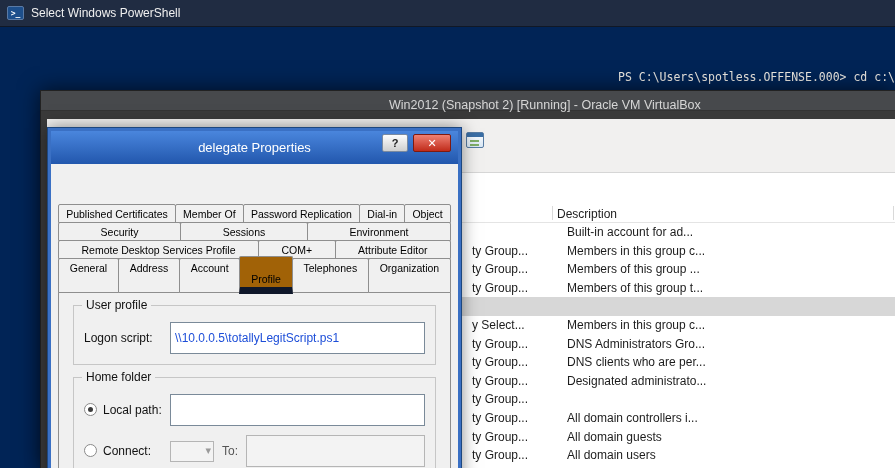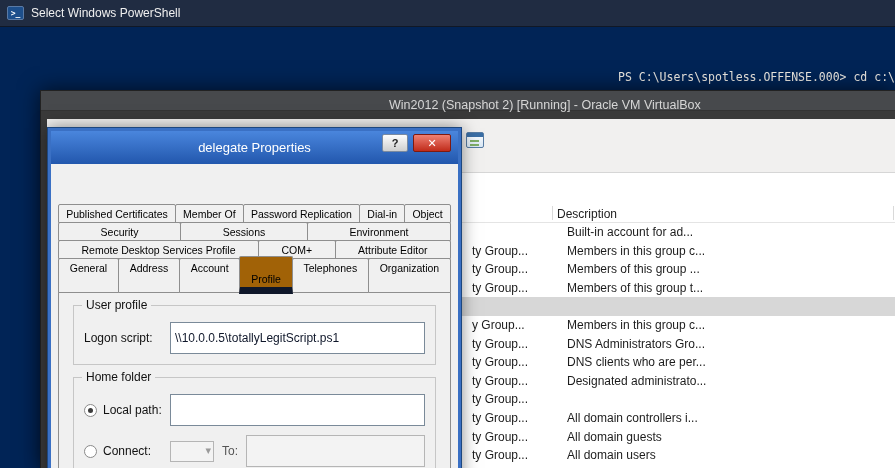--- a/index.html
+++ b/index.html
@@ -77,24 +77,24 @@
               background:#f0f0f0; height:266px; padding:12px 14px; }
 
   .groupbox { position:relative; border:1px solid #c6c6c6; border-radius:0;
               padding:16px 10px 10px 10px; background:#f0f0f0; }
   .groupbox + .groupbox { margin-top:12px; }
   .legend { position:absolute; top:-8px; left:8px; background:#f0f0f0; padding:0 4px; font-size:12px; color:#111; }
   .field-row { display:flex; align-items:center; }
   .field-row + .field-row { margin-top:9px; }
   .flabel { width:86px; font-size:12px; color:#111; flex:none; }
   .tinput { flex:1 1 auto; height:32px; border:1px solid #7a8a99; background:#fff;
-            font-family:"Liberation Sans", sans-serif; font-size:12px; padding:10px 4px; color:#0f172a; min-width:0; }
+            font-family:"Liberation Sans", sans-serif; font-size:12px; padding:10px 4px; color:#1d4ed8; min-width:0; }
   .tinput.focused { border:1px solid #42a3e8; }
   .tinput:disabled, .tinput.disabled { background:#f3f3f3; border:1px solid #b5b5b5; }
-  .radio-wrap { width:86px; display:flex; align-items:flex-end; flex:none; }
+  .radio-wrap { width:86px; display:flex; align-items:flex-start; flex:none; }
   .radio { width:13px; height:13px; border-radius:50%; border:1px solid #8a8a8a; background:#fff;
            display:inline-block; position:relative; flex:none; margin-right:6px; }
   .radio.selected::after { content:""; position:absolute; left:3px; top:3px; width:5px; height:5px;
                            border-radius:50%; background:#3c3c3c; }
   .rlabel { font-size:12px; color:#111; white-space:nowrap; }
   .combo { position:relative; width:44px; height:21px; border:1px solid #b5b5b5; background:#f3f3f3; flex:none; }
   .combo-arrow { position:absolute; right:2px; top:2px; color:#9a9a9a; font-size:11px; }
   .to-label { font-size:12px; color:#555; margin:0 8px; flex:none; }
 </style>
 </head>
@@ -144,21 +144,21 @@
           </div>
           <div class="lrow">
             <span class="cell-name">ty Group...</span>
             <span class="cell-desc">Members of this group t...</span>
           </div>
           <div class="lrow selected">
             <span class="cell-name"></span>
             <span class="cell-desc"></span>
           </div>
           <div class="lrow">
-            <span class="cell-name">y Group...</span>
+            <span class="cell-name">y Select...</span>
             <span class="cell-desc">Members in this group c...</span>
           </div>
           <div class="lrow">
             <span class="cell-name">ty Group...</span>
             <span class="cell-desc">DNS Administrators Gro...</span>
           </div>
           <div class="lrow">
             <span class="cell-name">ty Group...</span>
             <span class="cell-desc">DNS clients who are per...</span>
           </div>

